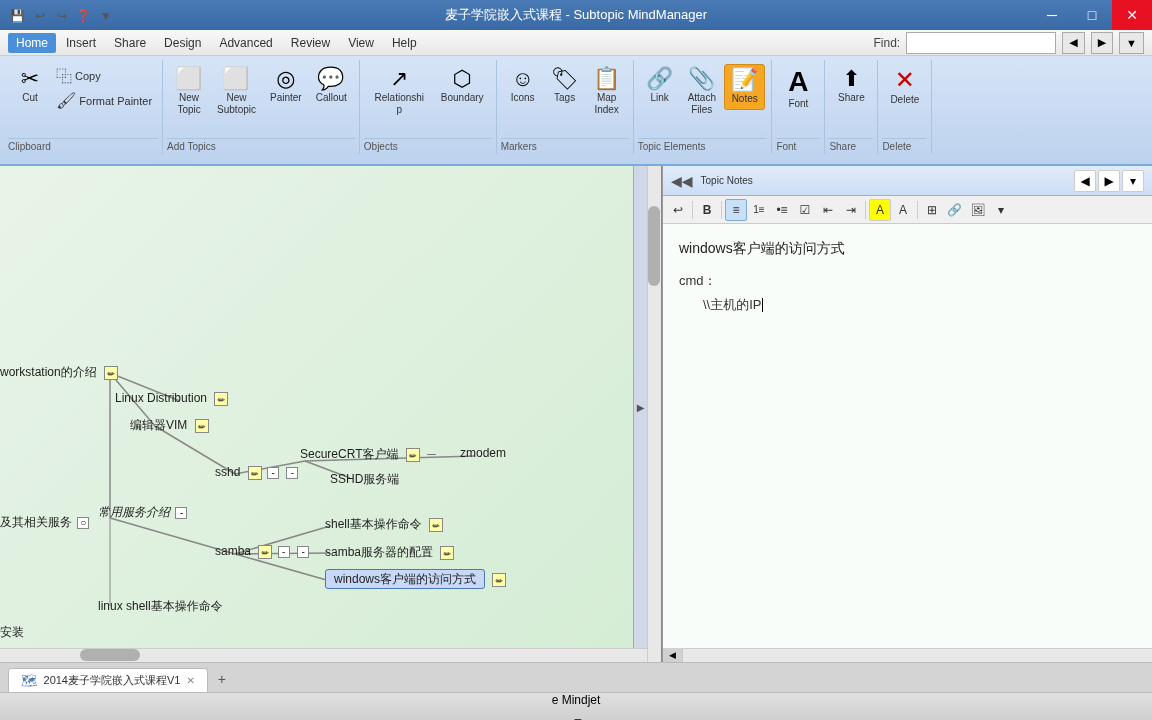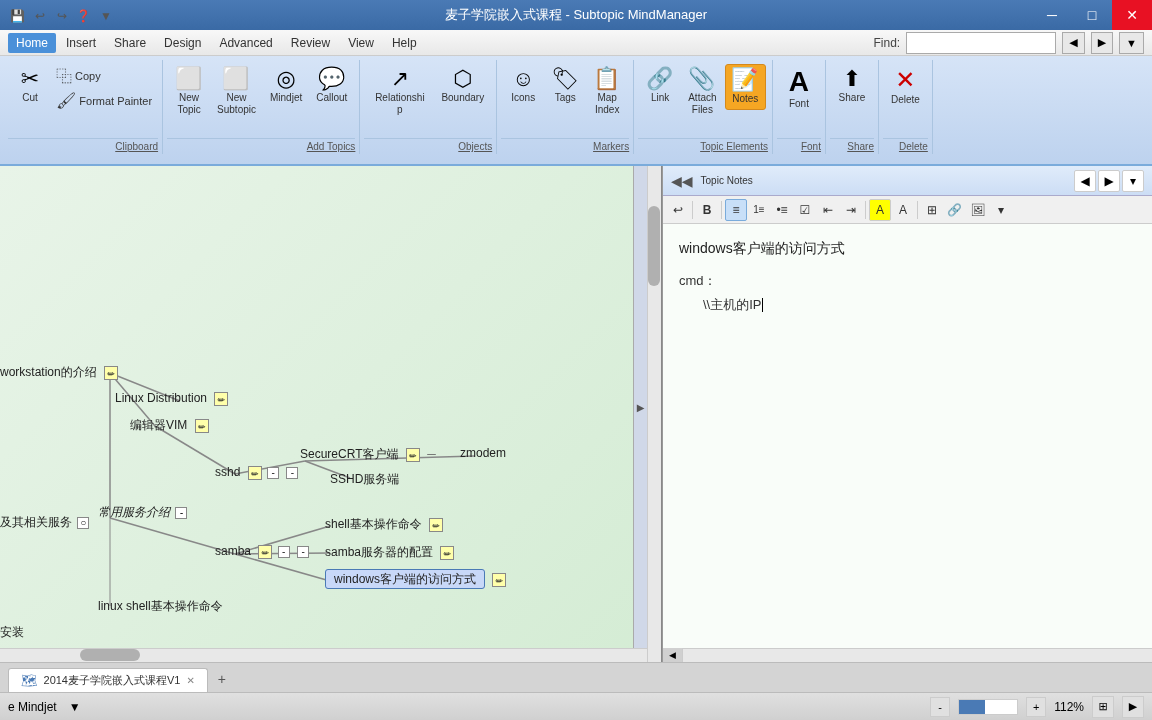--- a/index.html
+++ b/index.html
@@ -96,25 +96,24 @@
     .ribbon-group-content {
       display: flex;
       flex: 1;
       align-items: flex-start;
       padding: 4px 2px;
       gap: 2px;
     }
     .ribbon-group-label {
       font-size: 10px;
       color: #555;
-      text-align: right;
+      text-align: left;
       padding: 2px 0;
       border-top: 1px solid #aac4e0;
       margin-top: auto;
-      text-decoration: underline;
     }
     .ribbon-btn {
       display: flex;
       flex-direction: column;
       align-items: center;
       justify-content: flex-start;
       padding: 4px 6px;
       cursor: pointer;
       border-radius: 3px;
       min-width: 40px;
@@ -307,20 +306,21 @@
 
     
     .statusbar {
       background: linear-gradient(to bottom, #e0e0e0, #d0d0d0);
       height: 28px;
       display: flex;
       align-items: center;
       padding: 0 8px;
       border-top: 1px solid #bbb;
       gap: 8px;
+      flex-direction: column;
     }
 
     
     .tabbar {
       background: #d4d4d4;
       height: 30px;
       display: flex;
       align-items: flex-end;
       padding-left: 8px;
       border-top: 1px solid #bbb;
@@ -475,21 +475,21 @@
         <div class="ribbon-btn">
           <span class="icon">⬜</span>
           <span class="label">New<br>Topic</span>
         </div>
         <div class="ribbon-btn">
           <span class="icon">⬜</span>
           <span class="label">New<br>Subtopic</span>
         </div>
         <div class="ribbon-btn">
           <span class="icon">◎</span>
-          <span class="label">Mindjet</span>
+          <span class="label">Painter</span>
         </div>
         <div class="ribbon-btn">
           <span class="icon">💬</span>
           <span class="label">Callout</span>
         </div>
       </div>
       <div class="ribbon-group-label">Add Topics</div>
     </div>
 
     <div class="ribbon-group">

